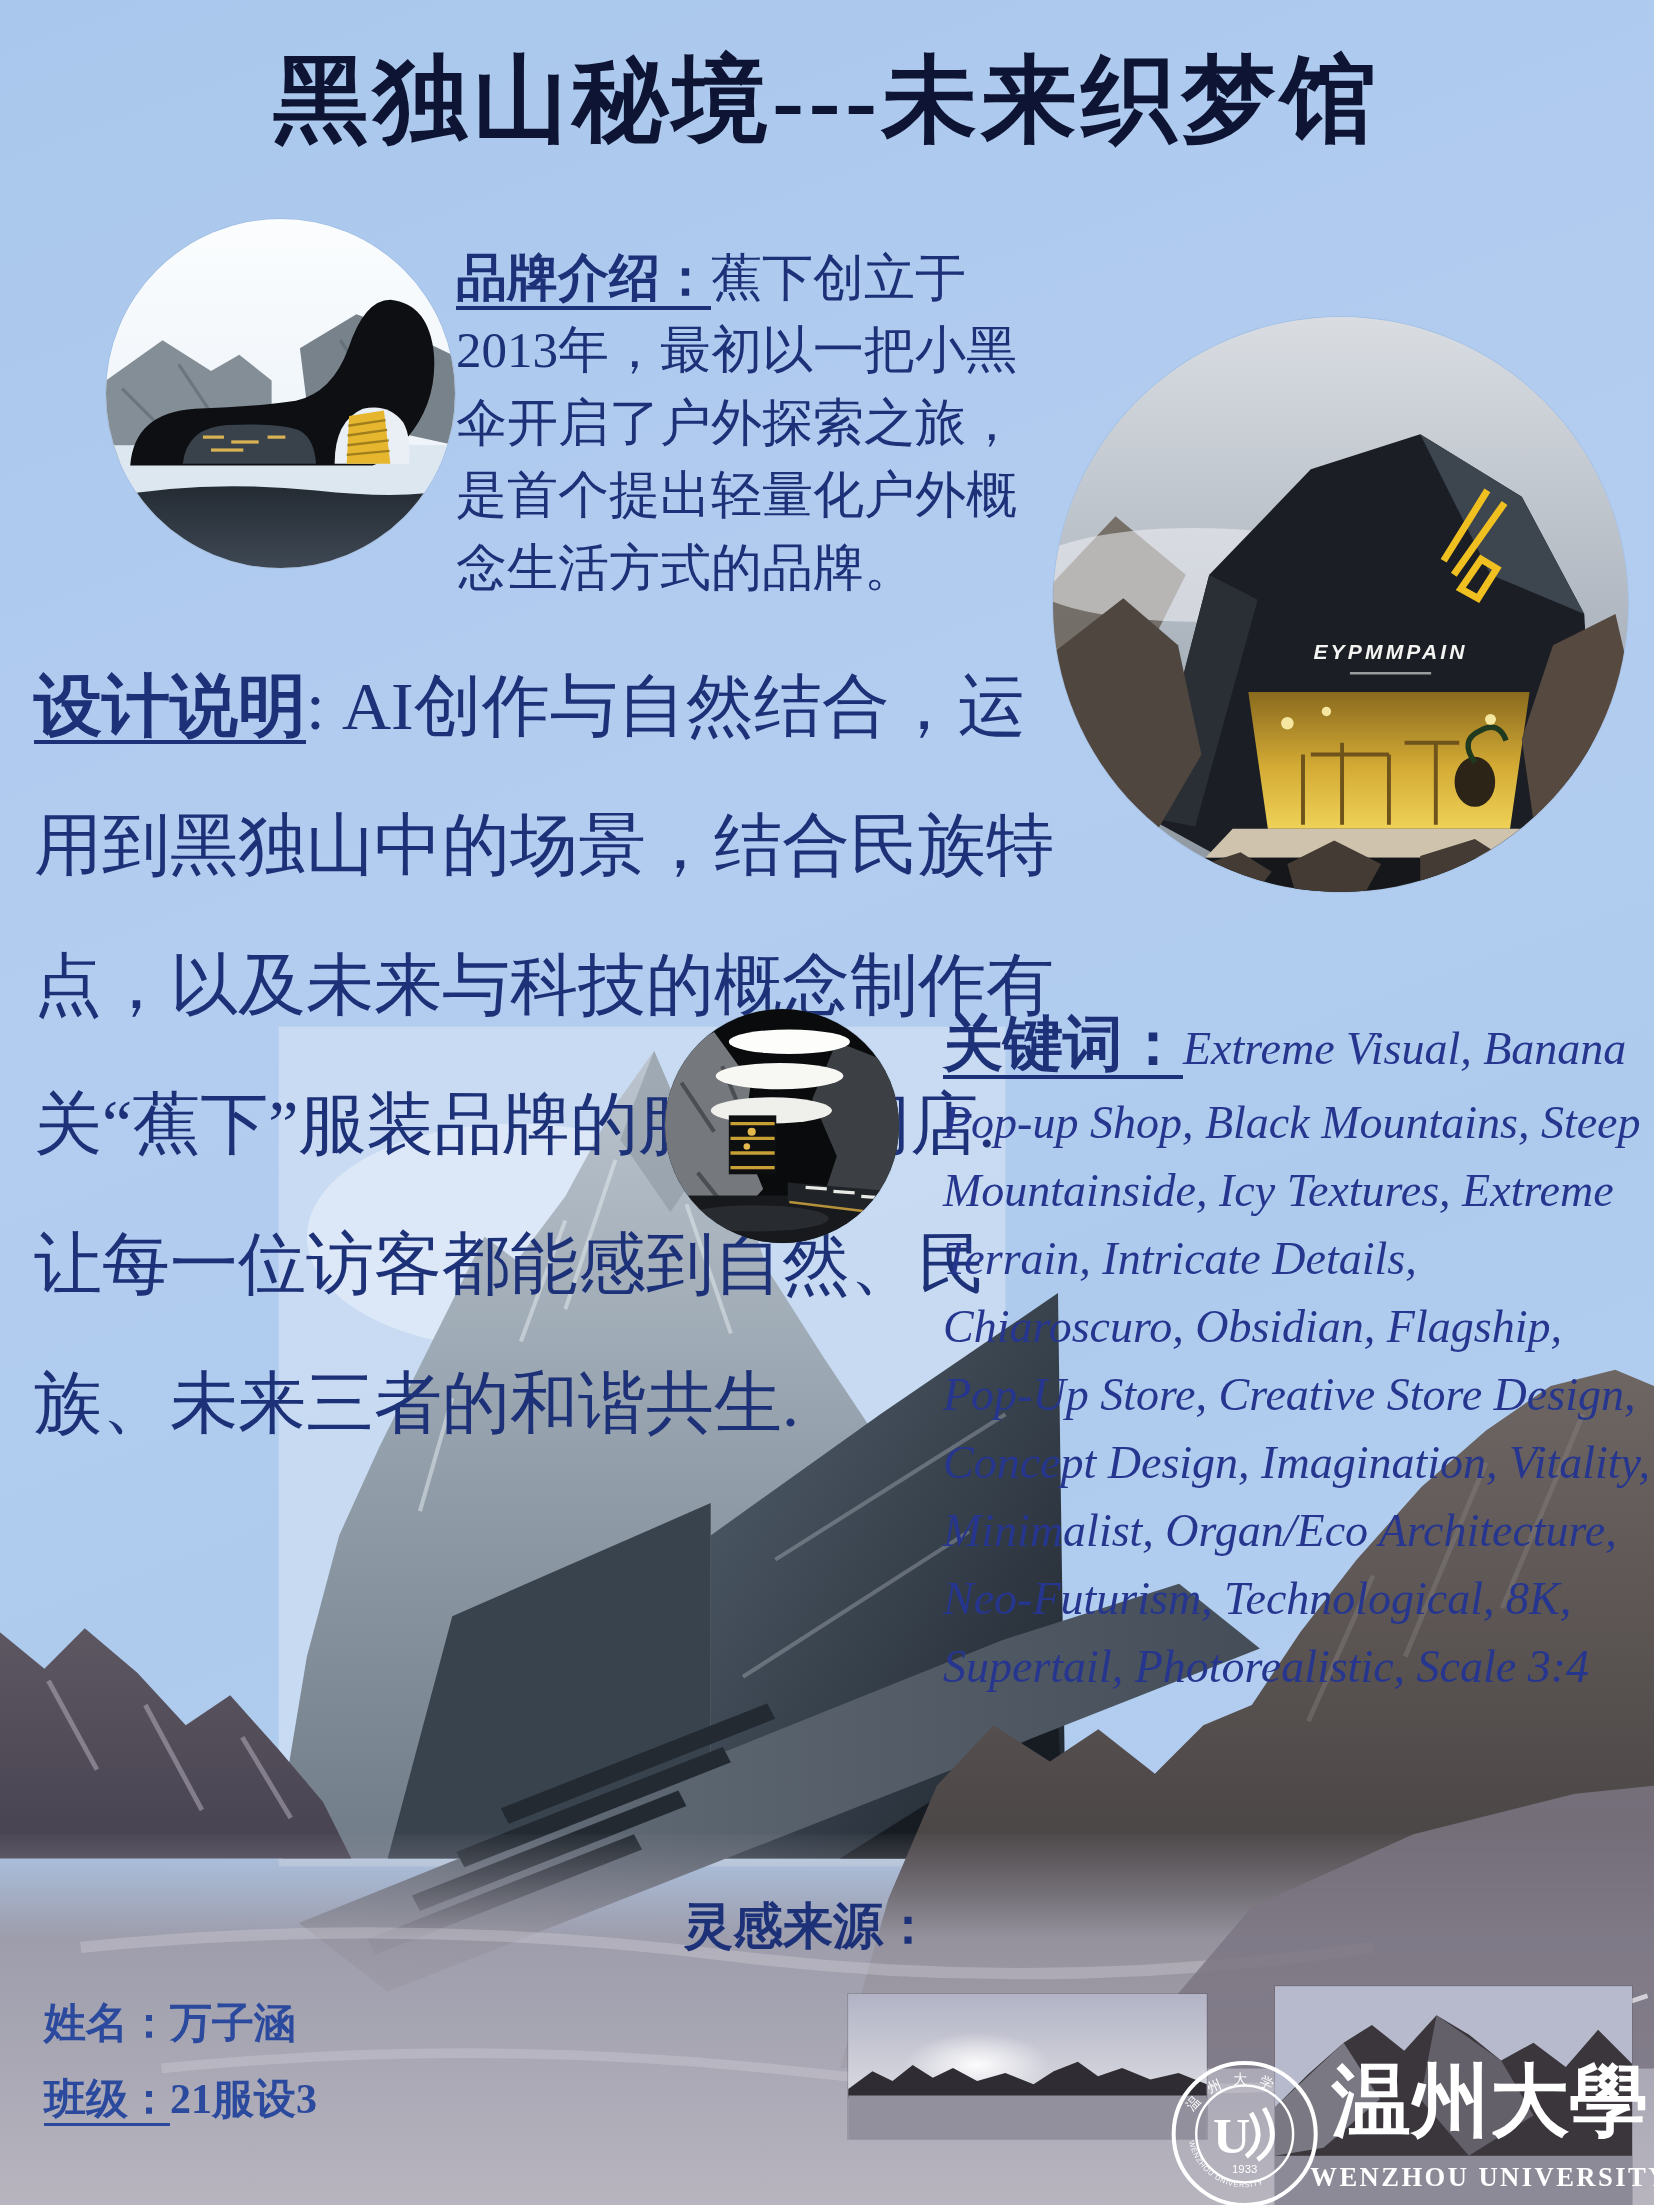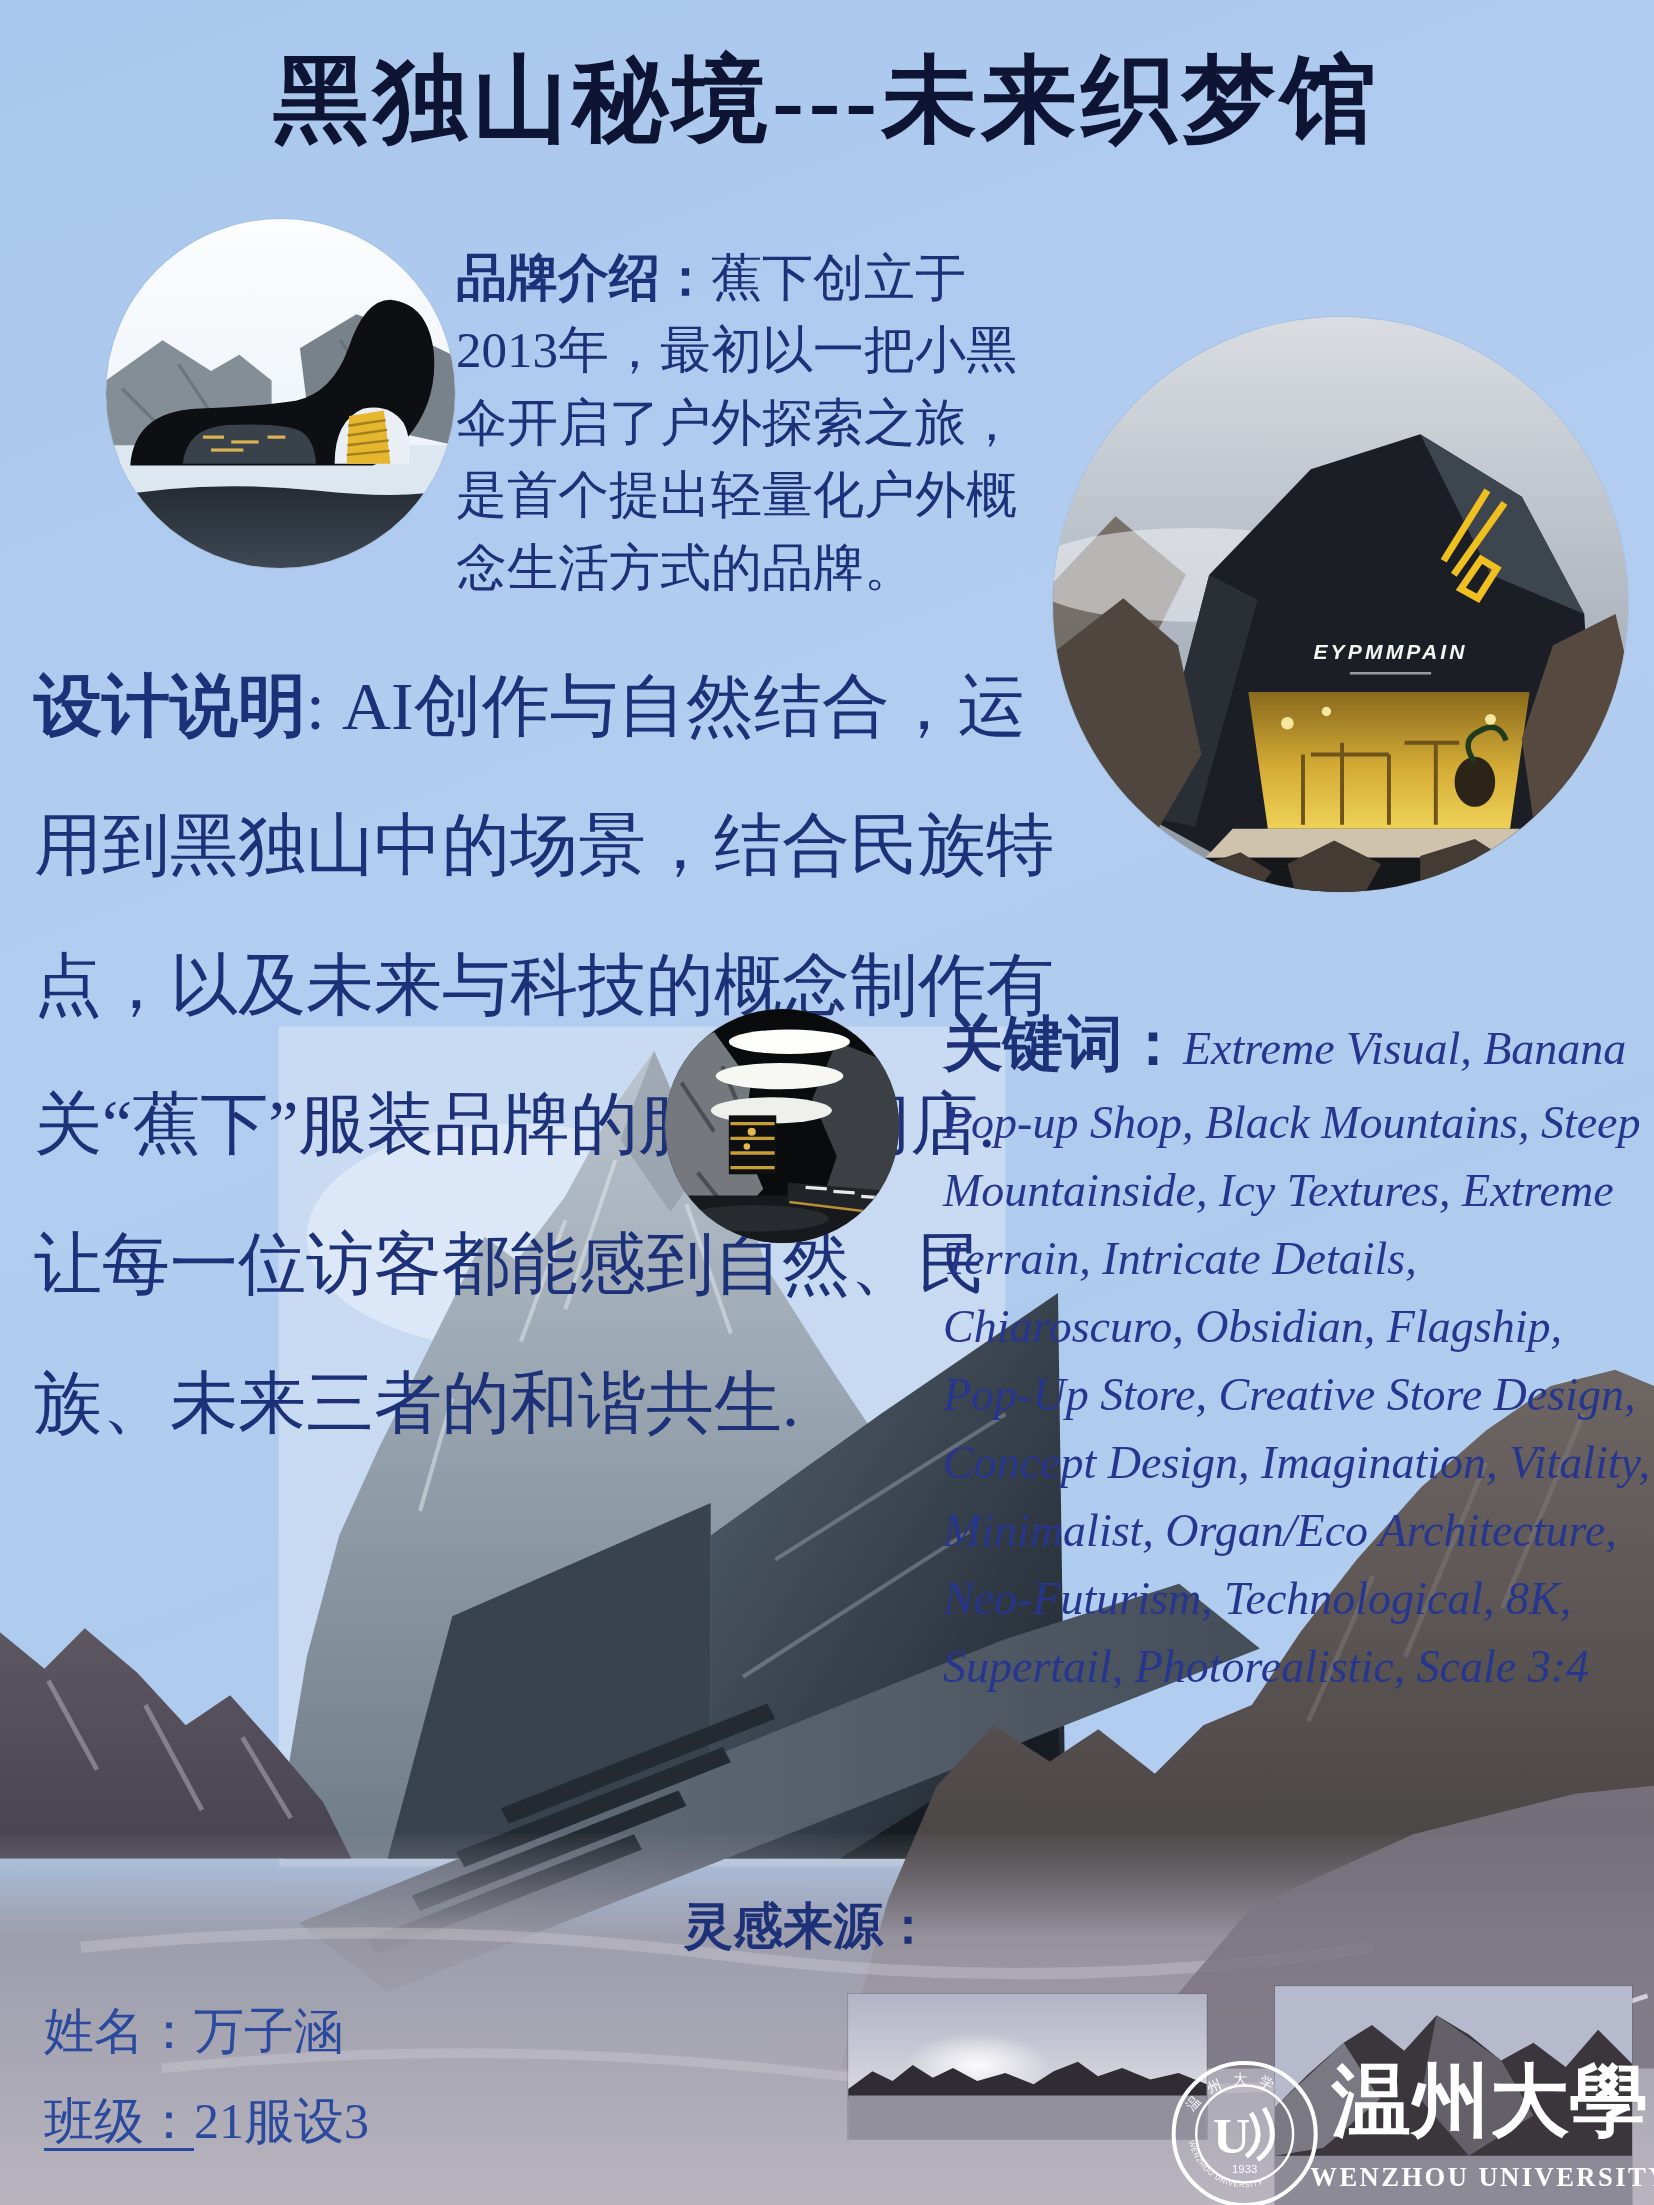--- a/index.html
+++ b/index.html
@@ -9,28 +9,28 @@
     font-family:"Liberation Serif","DejaVu Serif",serif;
   }
   .abs{position:absolute;}
   .title{
     left:0; right:0; top:31px; margin:6px; text-align:center;
     font-size:95px; font-weight:700; letter-spacing:4.8px; color:#0e1534;
   }
   .circle{border-radius:50%; overflow:hidden; box-shadow:0 0 0 0.8px rgba(120,150,190,.25);font-style:italic;}
   .circle svg{display:block;}
   .para{margin:0; color:#1d3178;}
-  .para .lbl{font-weight:700; text-decoration-thickness:4px; text-underline-offset:11.3px;}
+  .para .lbl{font-weight:700; text-decoration:underline; text-decoration-thickness:4px; text-underline-offset:11.3px;}
   .brand{left:456px; top:242px; width:594px; font-size:51px; line-height:1.42;}
   .design{left:34px; top:637px; width:1028px; font-size:68px; line-height:2.05;}
   .keywords{left:943px; top:1000px; width:714px; font-size:46px; line-height:1.48; color:#26368f; font-style:italic;}
   .keywords .lbl{font-style:normal; font-size:60px; color:#1d3178;margin-top:6px;}
   .insp{left:683px; top:1893px; font-size:50px; font-weight:700; color:#1d3178;
         text-decoration-thickness:4px; text-underline-offset:13px;}
-  .credits{left:44px; top:1986px; font-size:50px; line-height:1.8; color:#2b4a9e; font-weight:400;}
+  .credits{left:44px; top:1986px; font-size:42px; line-height:1.8; color:#2b4a9e; font-weight:700;}
   .credits p{margin:0;}
   .credits .u{text-decoration:underline; text-decoration-thickness:3.2px; text-underline-offset:9.7px;}
   .photo{overflow:hidden; box-shadow:0 0 0 0.8px rgba(60,60,80,.25);}
   .wzu{left:1151px; top:2050px; width:503px; height:155px;}
 </style>
 </head>
 <body>
 
 <div class="poster">
 

